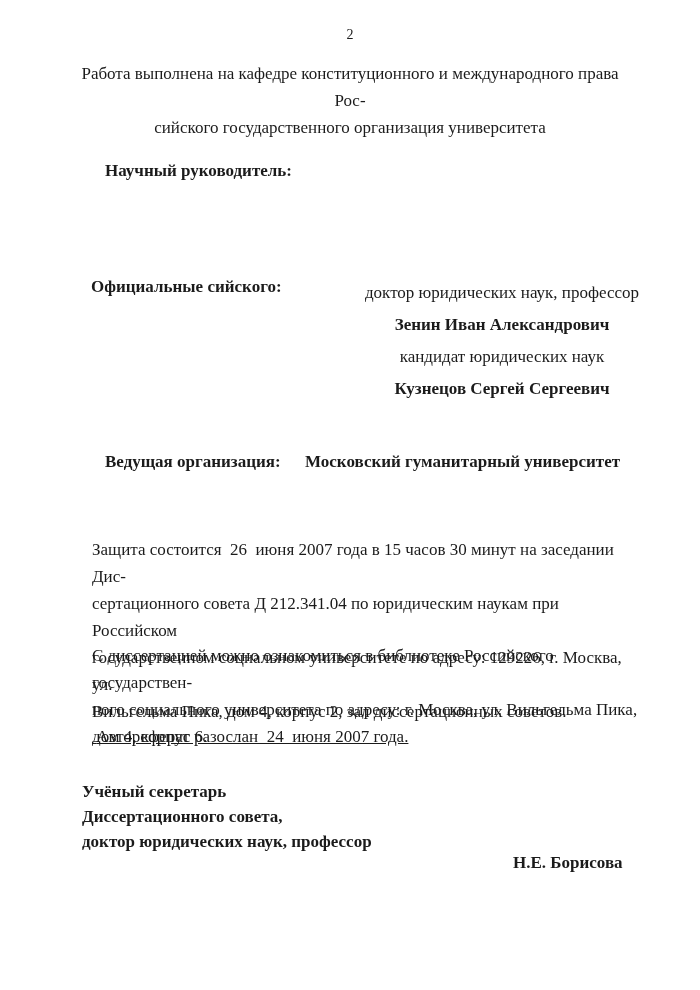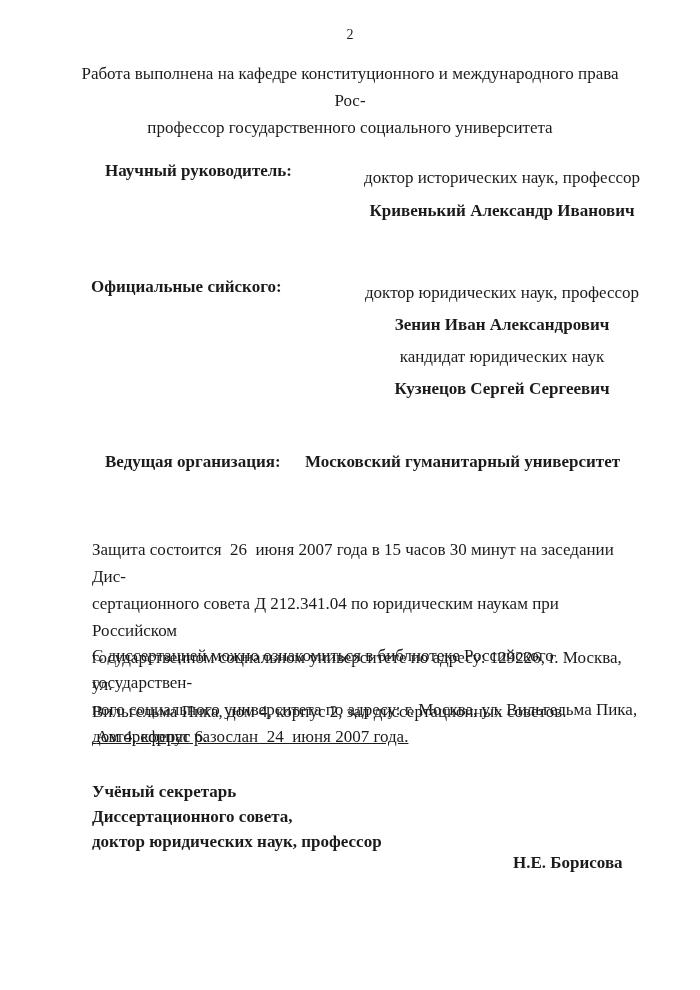--- a/index.html
+++ b/index.html
@@ -69,21 +69,21 @@
   .mailed {
     top: 727px;
     left: 92px;
     width: 552px;
     font-size: 17px;
     white-space: pre-wrap;
     text-decoration: underline;
   }
   .signature-lines {
     top: 779px;
-    left: 92px;
+    left: 82px;
     font-weight: bold;
     font-size: 17px;
     line-height: 25px;
     white-space: pre-wrap;
   }
   .signature-name {
     top: 829px;
     left: 513px;
     font-weight: bold;
     font-size: 17px;
@@ -92,27 +92,23 @@
   }
 </style>
 </head>
 <body>
 
 <div class="page">
 
   <div class="abs page-number">2</div>
 
   <div class="abs intro">Работа выполнена на кафедре конституционного и международного права Рос-
-профессор государственного социального университета</div>
+сийского государственного организация университета</div>
 
   <div class="abs label advisor-label">Научный руководитель:</div>
-  <div class="abs value-col advisor-value">
-    <div class="degree">доктор исторических наук, профессор</div>
-    <div class="person">Кривенький Александр Иванович</div>
-  </div>
 
   <div class="abs label opponents-label">Официальные сийского:</div>
   <div class="abs value-col opponents-value">
     <div class="degree">доктор юридических наук, профессор</div>
     <div class="person">Зенин Иван Александрович</div>
     <div class="degree">кандидат юридических наук</div>
     <div class="person">Кузнецов Сергей Сергеевич</div>
   </div>
 
   <div class="abs org-value">Московский гуманитарный университет</div>

